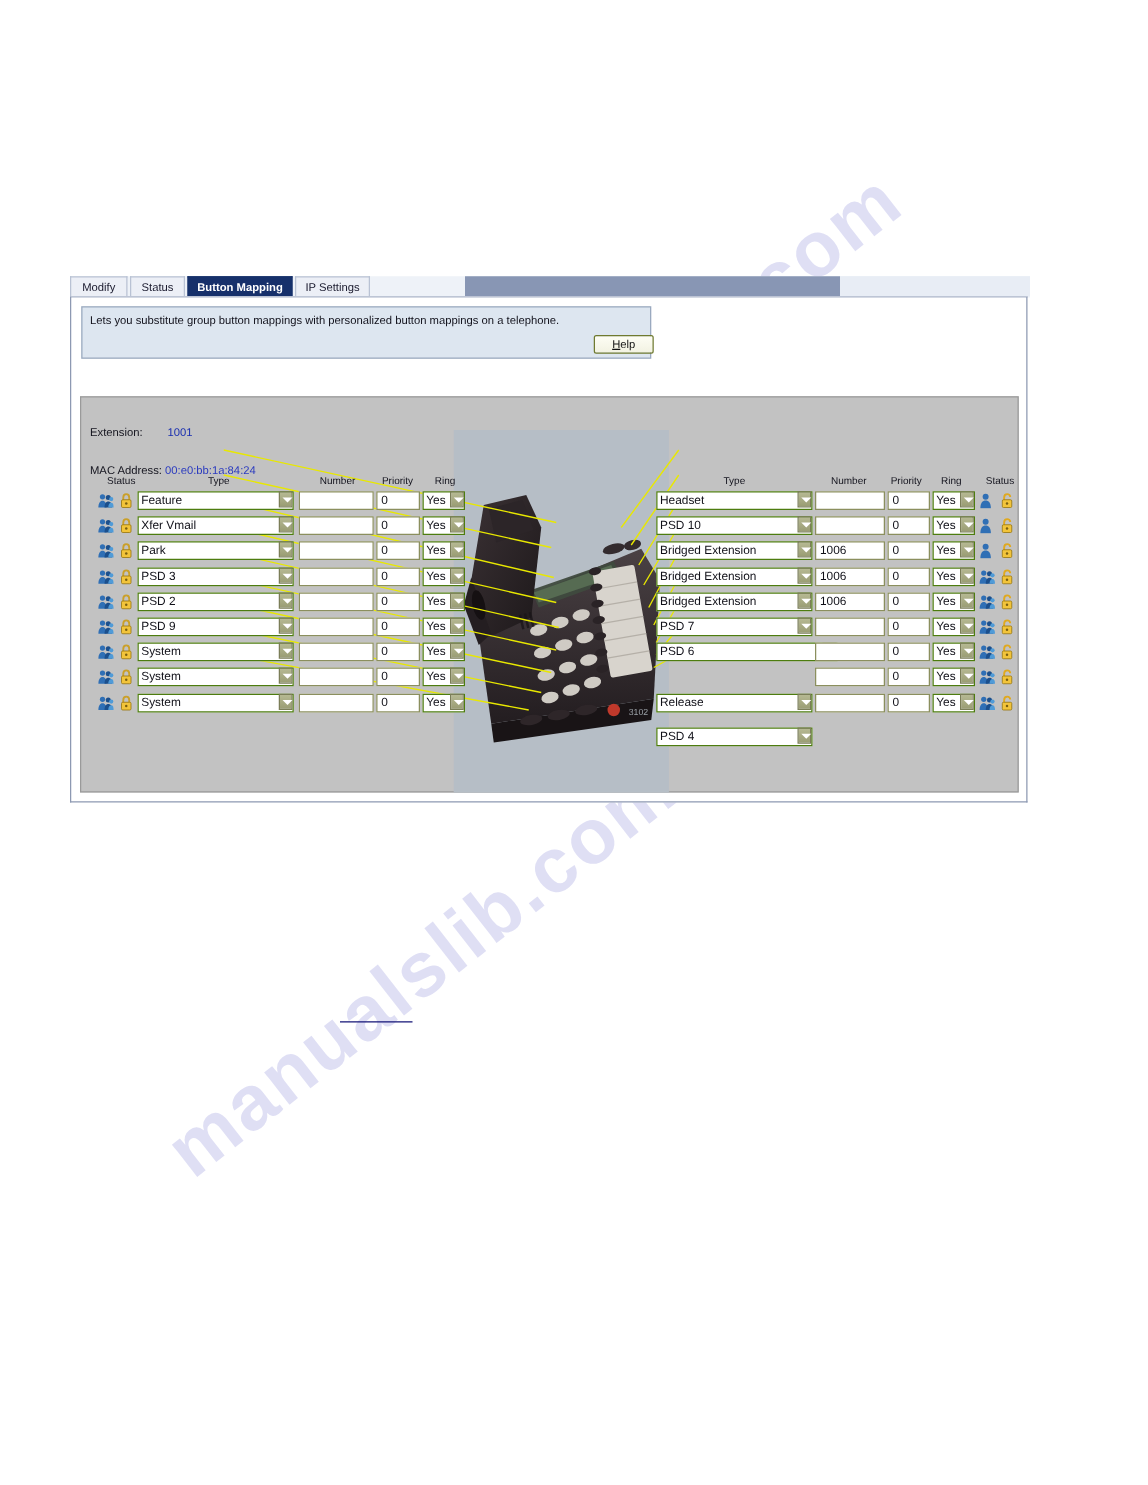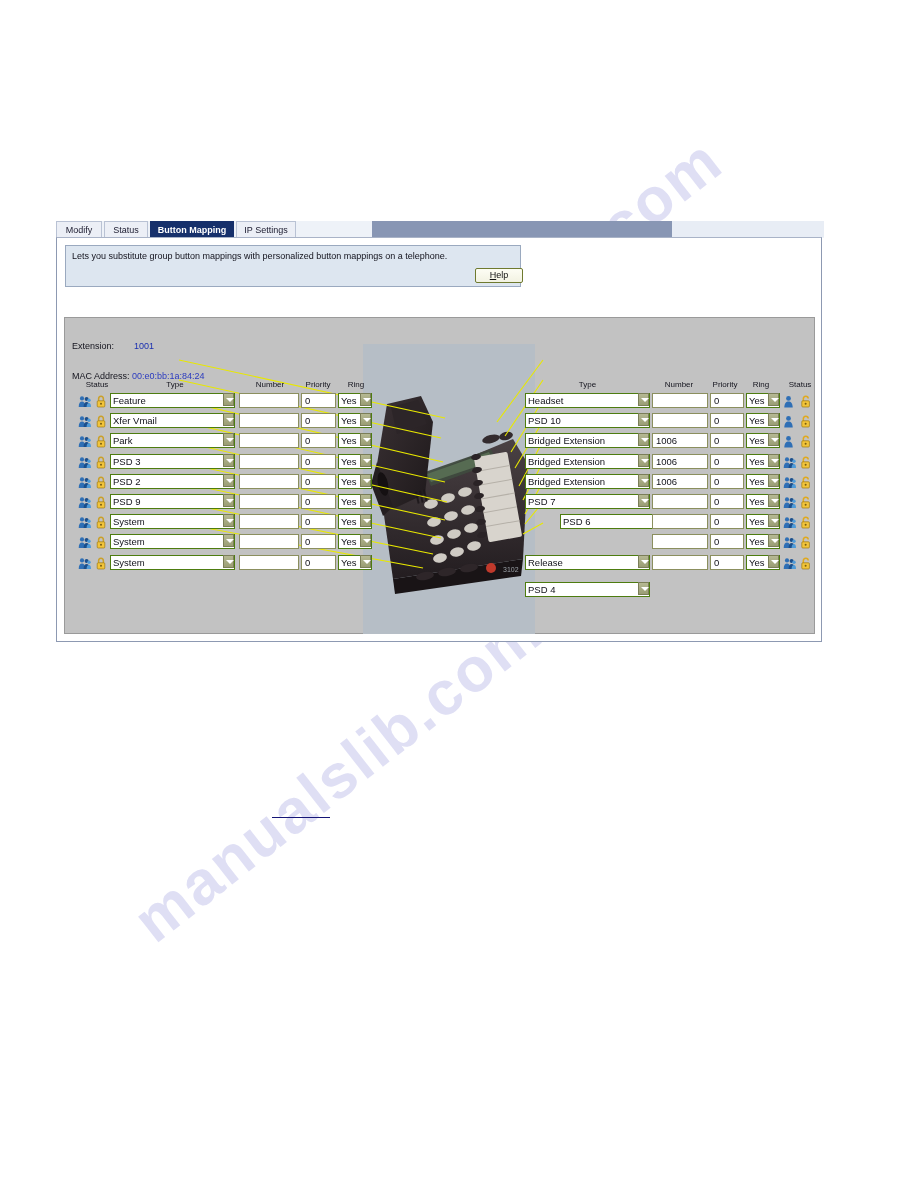--- a/index.html
+++ b/index.html
@@ -745,21 +745,21 @@
               </span>
               <span style="position:absolute;left:276px;top:2px;">
                 <span class="icon ico-lock"><svg viewBox="0 0 11 13" width="11" height="13">
                     <path d="M2.3 6 V4.1 C2.3 2.4 3.4 1.3 4.8 1.3 C6.1 1.3 7.2 2.4 7.2 3.6" fill="none" stroke="#e0a91f" stroke-width="1.5"></path>
                     <rect x="0.8" y="5.8" width="7.6" height="6.2" rx="1" fill="#f2c43a" stroke="#9c7a15" stroke-width="0.7"></rect>
                     <circle cx="4.6" cy="8.8" r="1" fill="#7a5f10"></circle>
                   </svg></span>
               </span>
             </div>
             <div class="row">
-              <div class="selbox" style="left:0px;width:145px;margin-left:35px;">
+              <div class="selbox" style="left:0px;width:145px;">
                 <div class="selfield">PSD 6</div>
                 <div class="arrow" style="right:1px;top:0px;"></div>
               </div>
               <div class="cellbox" style="left:127px;width:56px;"></div>
               <div class="cellbox" style="left:185px;width:34px;">0</div>
               <div class="selbox" style="left:221px;width:34px;">
                 <div class="selfield">Yes</div>
                 <div class="arrow" style="right:1px;top:0px;"></div>
               </div>
               <span style="position:absolute;left:258px;top:2px;">

